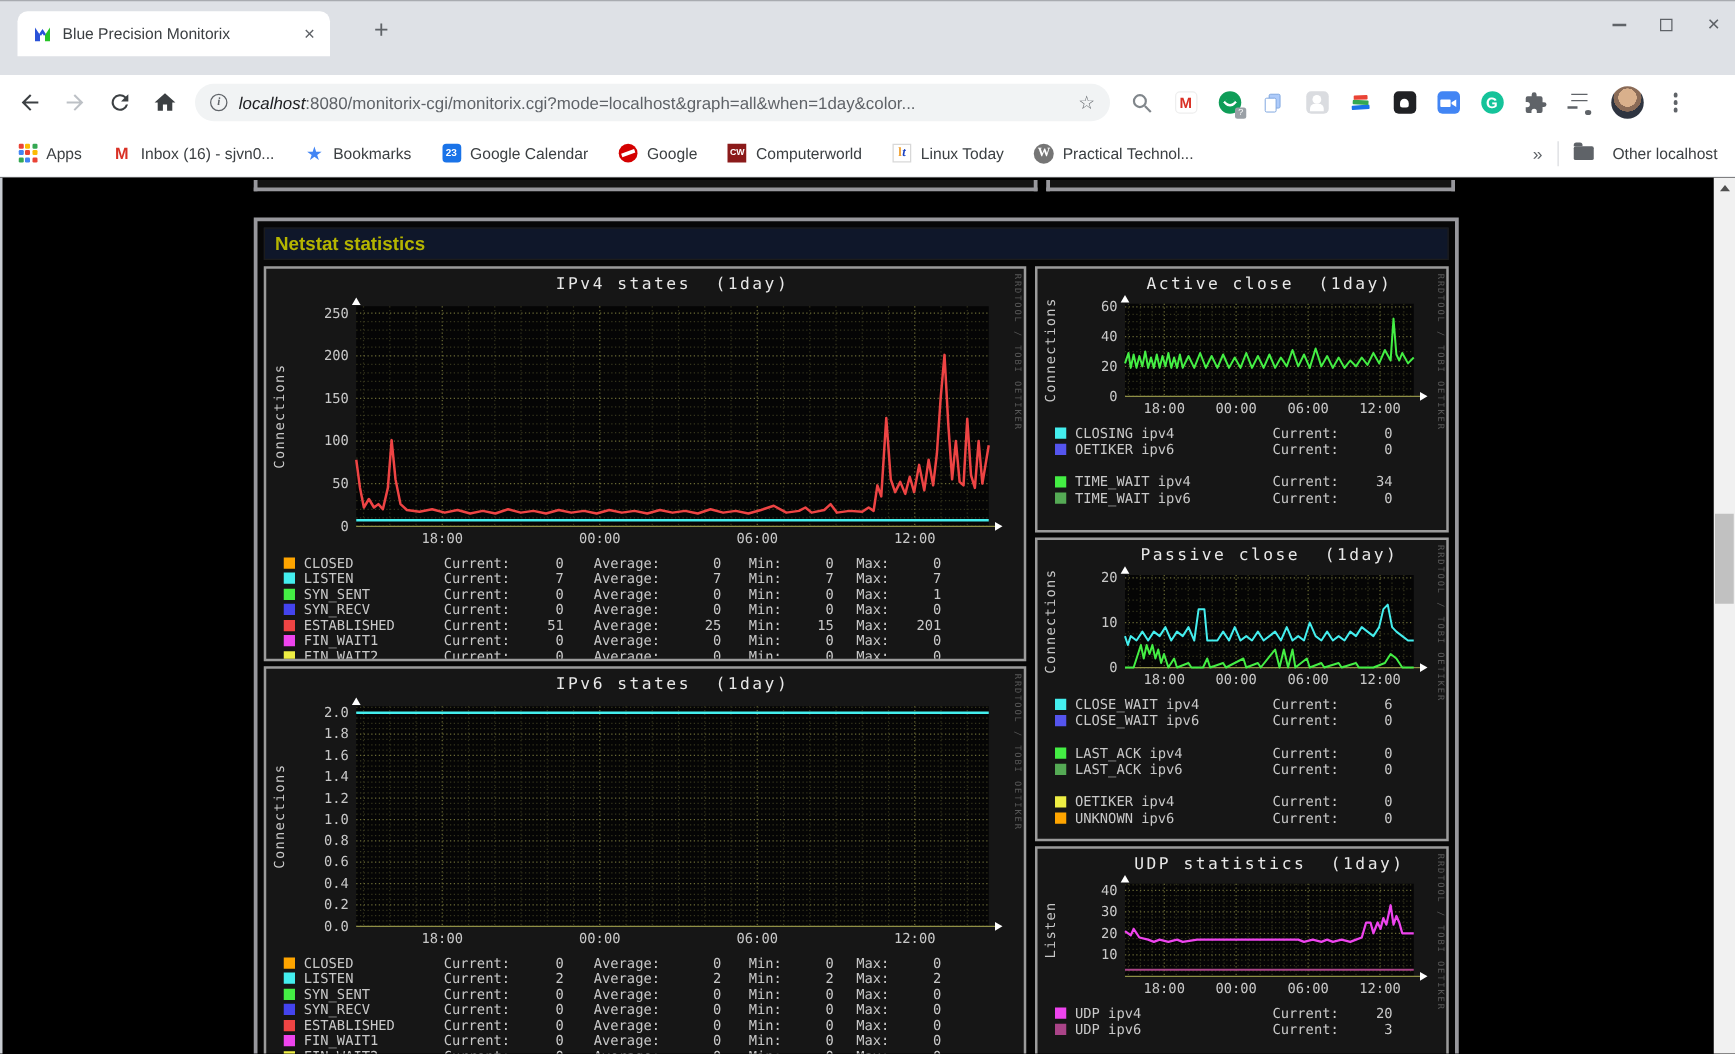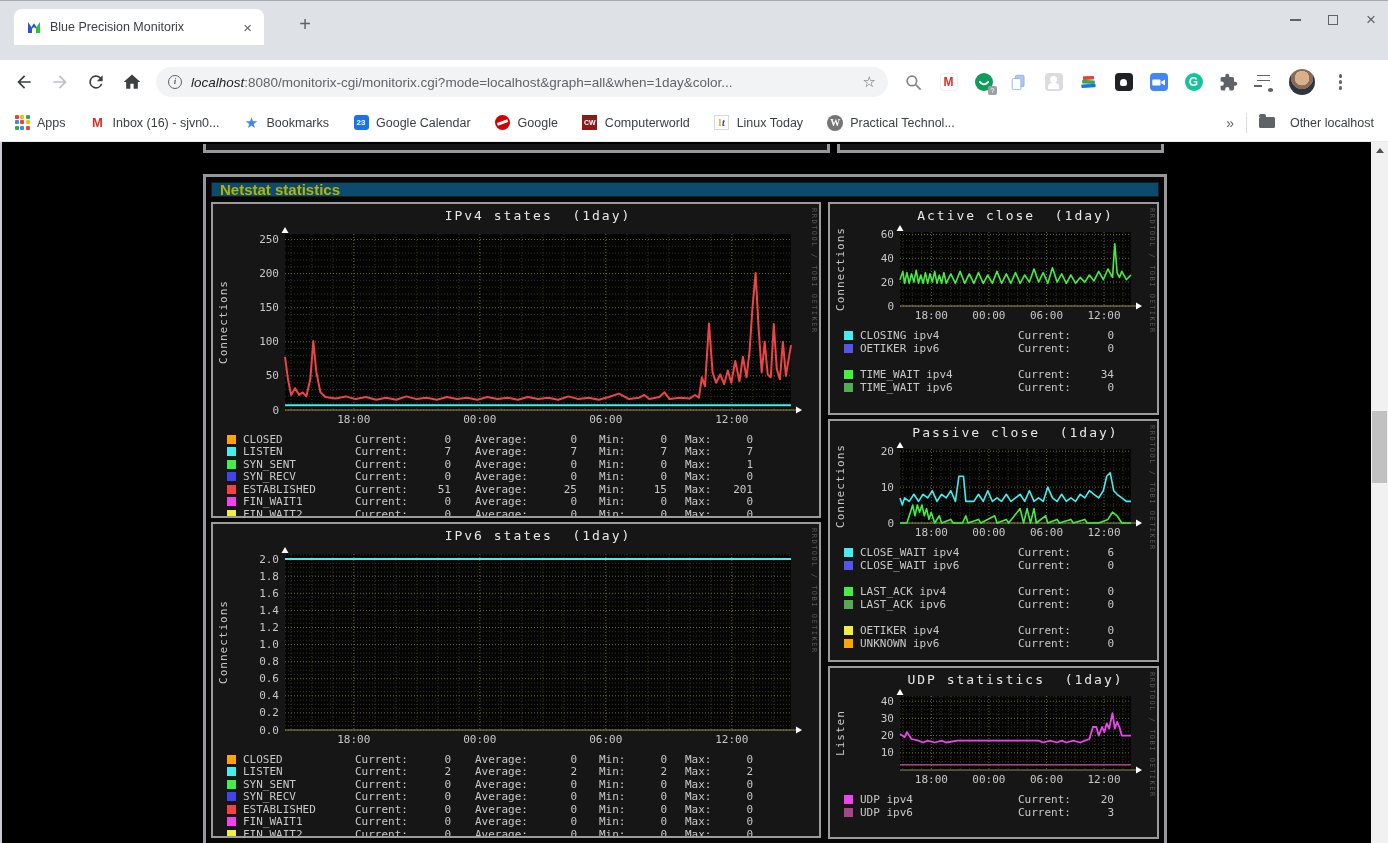--- a/index.html
+++ b/index.html
@@ -83,21 +83,21 @@
   .bm-divider { width:1px; height:20px; background:#dadce0; margin-right:12px; }
   .folder { position:relative; width:16px; height:11px; background:#5f6368; border-radius:1.5px; margin-right:8px; }
   .folder:before { content:""; position:absolute; top:-3px; left:0; width:7px; height:3px; background:#5f6368;
                    border-radius:2px 2px 0 0; }
 
   
   .content { position:relative; height:716px; background:#000; overflow:hidden; }
   .remnant { position:absolute; top:2px; height:9px; border:3px solid #97979c; border-top:none; background:#141414; }
   .section { position:absolute; left:203px; top:32px; width:964px; height:678px;
              border:3px solid #97979c; background:#070707; padding:5px; }
-  .section-header { height:15px; background:#0c4a6e; border:1px solid #1c1c1c; display:flex; align-items:center;
+  .section-header { height:26px; background:#0f172a; border:1px solid #1c1c1c; display:flex; align-items:center;
                     padding:0 8px; margin-bottom:5px; }
   .section-title { color:#b5b500; font-weight:bold; font-size:15px; }
   .cols { display:flex; gap:7px; }
   .col-left { width:610px; }
   .col-right { width:331px; }
   .panel { position:relative; border:2px solid #9b9b9b; background:#161616; margin-bottom:4px; overflow:hidden; }
   .p-ipv4, .p-ipv6 { height:316px; }
   .p-active { height:213px; }
   .p-passive { height:243px; }
   .p-udp { height:173px; }

